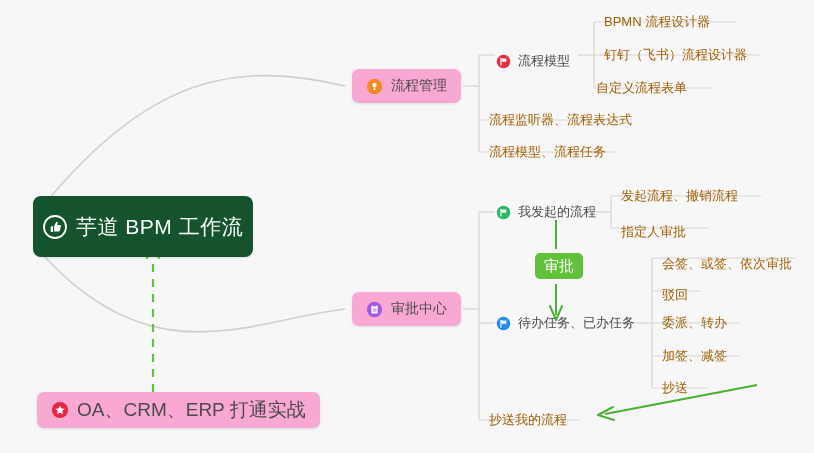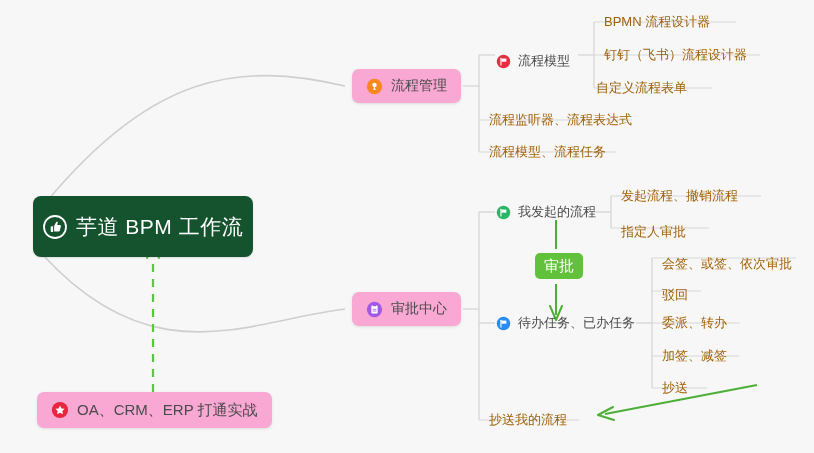--- a/index.html
+++ b/index.html
@@ -265,16 +265,16 @@
     <span class="label">审批</span>
   </div>
 
   <div class="node card" style="left:37px; top:392px; height:36px;">
     <span class="ico">
       <svg width="18" height="18" viewBox="0 0 20 20">
         <circle cx="10" cy="10" r="9" fill="#e8253c"></circle>
         <path d="M10 4.9l1.6 3.3 3.6.5-2.6 2.5.6 3.6-3.2-1.7-3.2 1.7.6-3.6-2.6-2.5 3.6-.5z" fill="#ffffff"></path>
       </svg>
     </span>
-    <span class="label" style="font-size:15px;">OA、CRM、ERP 打通实战</span>
+    <span class="label" style="font-size:19px;">OA、CRM、ERP 打通实战</span>
   </div>
 
 </div>
 
 </body></html>

